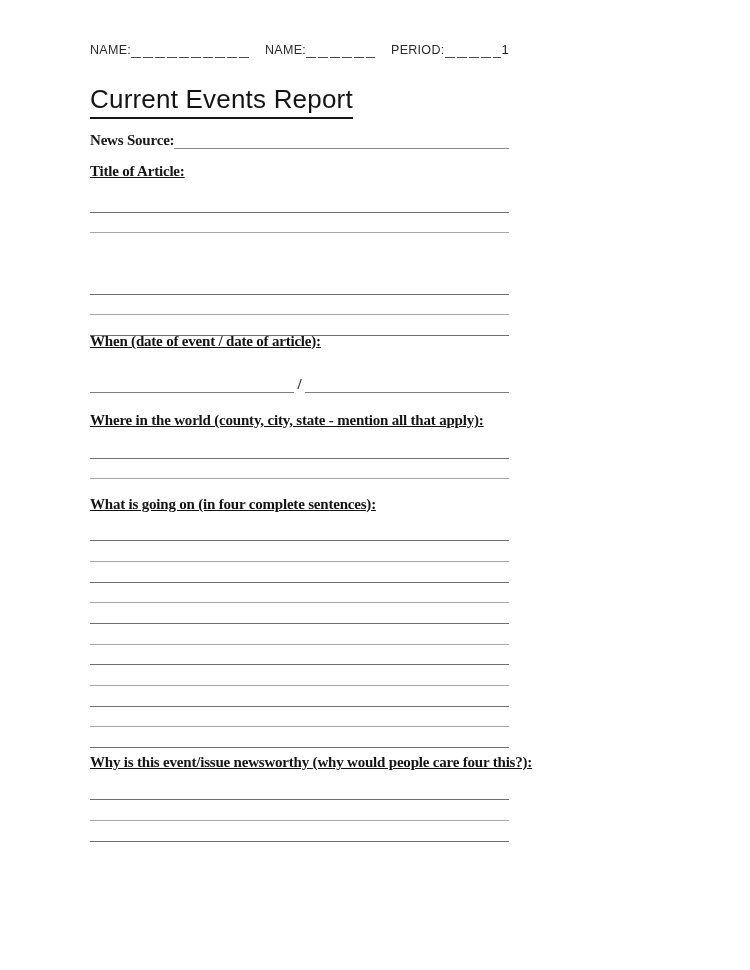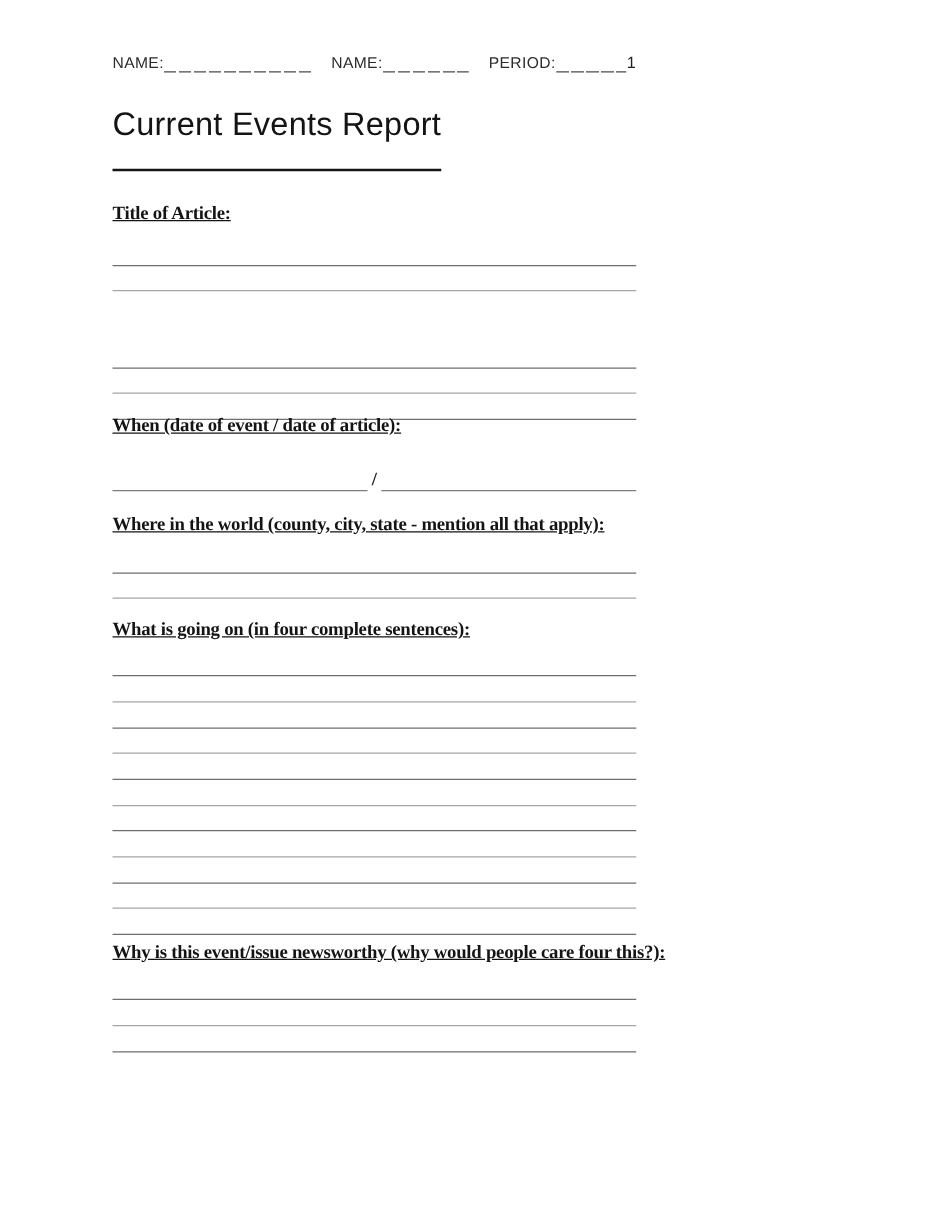--- a/index.html
+++ b/index.html
@@ -33,21 +33,21 @@
   .hblank.w3 { width:86px;  }
   .page-number { margin-left:auto; padding-bottom:1px; font-size:13px; color:#222; }
 
   
   .doc-title {
     position:absolute; left:90px; top:84px;
     font-family:"Liberation Sans", sans-serif;
     font-size:26px; font-weight:400; color:#141414;
     letter-spacing:0.2px;
   }
-  .doc-title .underlined { display:inline-block; border-bottom:2.5px solid #161616; padding-bottom:20px; }
+  .doc-title .underlined { display:inline-block; border-bottom:2.5px solid #161616; padding-bottom:2px; }
 
   
   .heading {
     position:absolute; left:90px;
     font-size:15px; font-weight:bold;
     letter-spacing:-0.2px; white-space:nowrap;
     color:#141414;
     text-decoration:underline;
   }
   .h-title-of-article { top:163px; }
@@ -100,20 +100,24 @@
     <span class="hblank w2"></span>
     <span class="hlabel">PERIOD:</span>
     <span class="hblank w3"></span>
     <span class="page-number">1</span>
   </div>
 
   <div class="doc-title">
     <span class="underlined">Current Events Report</span>
   </div>
 
+  <div class="news-row">
+    <span class="news-label">News Source:</span>
+    <span class="news-blank"></span>
+  </div>
 
   <div class="heading h-title-of-article">Title of Article:</div>
   <div class="lines sp195 lines-title-of-article">
       <div class="wline"></div>
       <div class="wline lt"></div>
     </div>
 
   <div class="lines sp195 lines-who">
       <div class="wline"></div>
       <div class="wline lt"></div>

